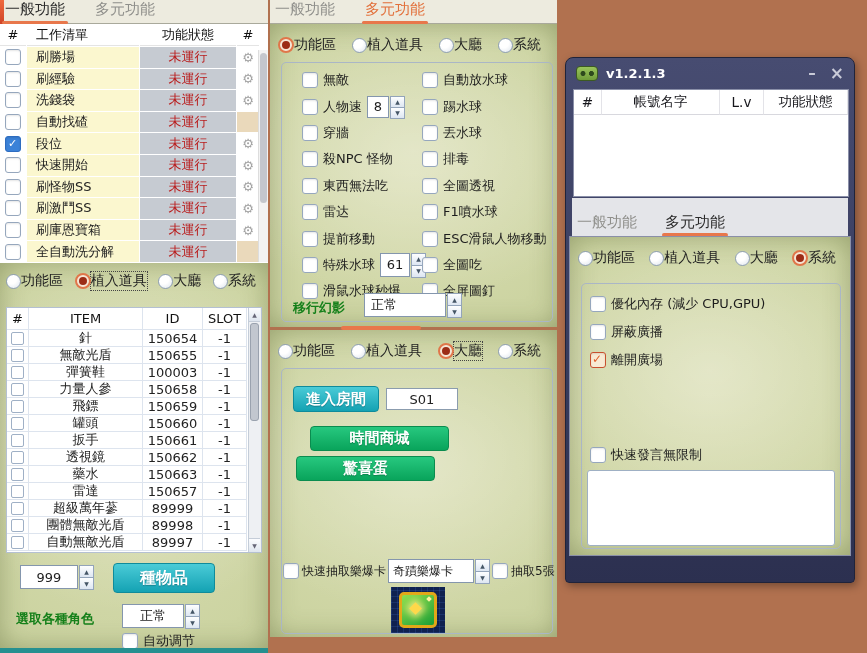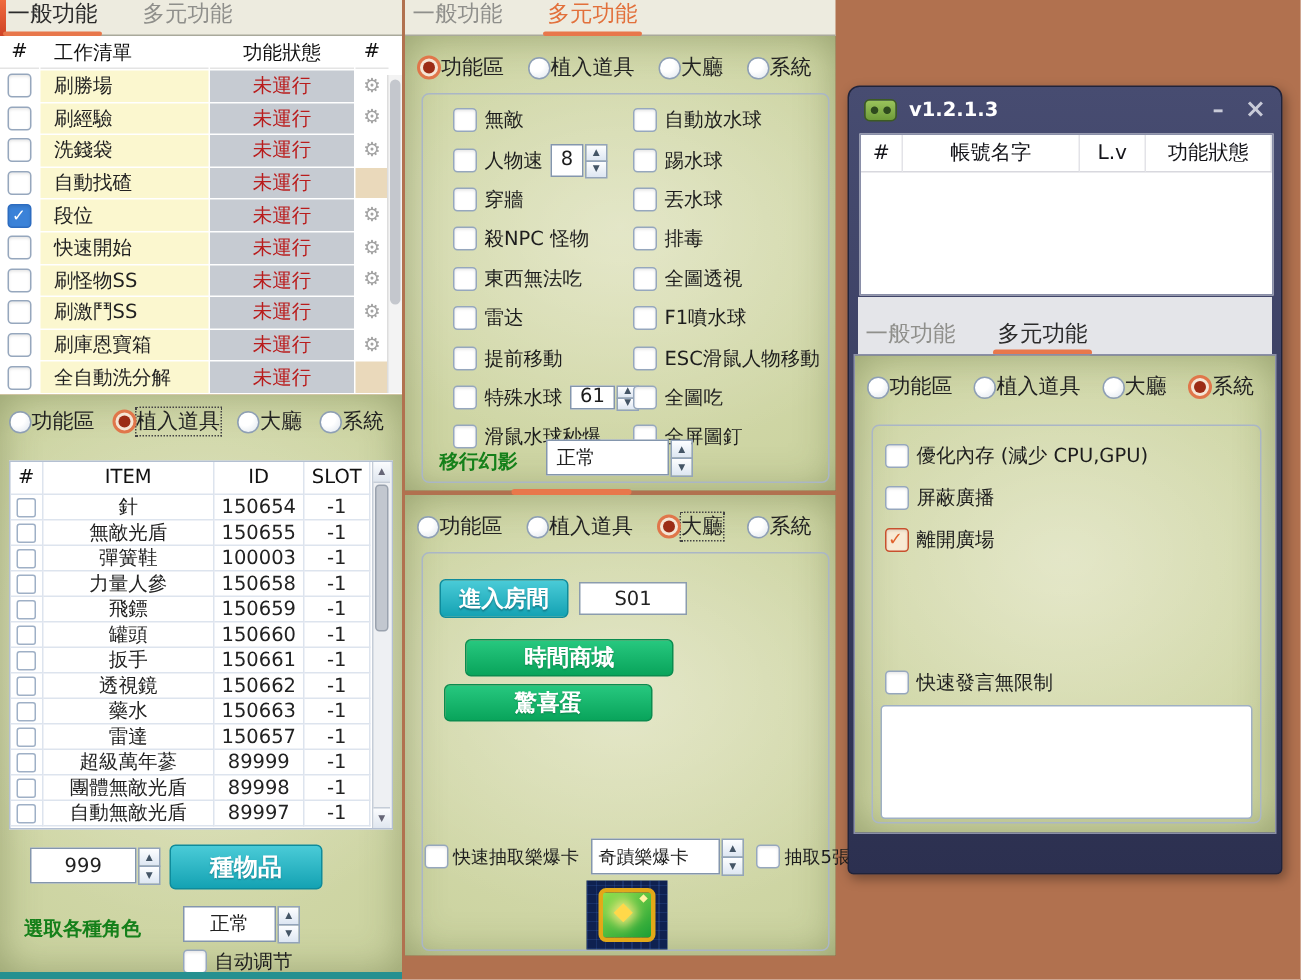--- a/index.html
+++ b/index.html
@@ -65,21 +65,21 @@
   #teal-strip{left:0;top:648px;width:268px;height:5px;background:#259090;}
 
   
   #mid-tabs{left:270px;top:0;width:287px;height:24px;}
   #mid-green1{left:270px;top:24px;width:287px;height:303px;}
   #mid-green2{left:270px;top:330px;width:287px;height:307px;}
   .ccol{position:absolute;display:flex;flex-direction:column;}
   .ccol .chk{height:26.4px;}
   #orange-frag{left:341px;top:326px;width:80px;height:4px;background:#e8774b;border-radius:2px;position:absolute;}
   .roominput{position:absolute;background:#fff;border:1px solid #8b9cae;display:flex;align-items:center;justify-content:center;font-size:13px;box-sizing:border-box;}
-  .lotrow{position:absolute;display:flex;align-items:center;gap:8px;font-size:12px;}
+  .lotrow{position:absolute;display:flex;align-items:center;gap:2px;font-size:12px;}
   .cardicon{position:absolute;background-color:#0f2150;background-image:
       repeating-linear-gradient(90deg,rgba(90,150,255,.14) 0 1px,transparent 1px 6px),
       repeating-linear-gradient(0deg,rgba(90,150,255,.14) 0 1px,transparent 1px 6px);}
   .cardicon .card{position:absolute;left:8px;right:8px;top:5px;bottom:5px;background:linear-gradient(145deg,#8fe04e,#1b9e35);border:3px solid #e2a818;border-radius:5px;}
   .cardicon .card::after{content:"";position:absolute;left:9px;top:9px;width:9px;height:9px;background:#ffd84a;transform:rotate(45deg);box-shadow:0 0 7px 3px rgba(255,235,130,.85);}
   .cardicon .card::before{content:"";position:absolute;right:3px;top:2px;width:4px;height:4px;background:#fff3a0;transform:rotate(45deg);box-shadow:-3px 14px 0 -1px #ffec90;}
 
   
   #rwin{left:565px;top:57px;width:290px;height:526px;background:linear-gradient(#474c71,#2c3050);border:1px solid #20233a;border-radius:8px 8px 4px 4px;box-shadow:2px 3px 8px rgba(0,0,0,.35);box-sizing:border-box;}
   #rtitle{position:absolute;left:0;top:0;right:0;height:30px;display:flex;align-items:center;gap:8px;padding:0 10px;color:#fff;font-weight:bold;font-size:13px;box-sizing:border-box;}
@@ -332,21 +332,21 @@
           <div class="cell">89997</div>
           <div class="cell">-1</div>
         </div>
       <div class="iscroll">
         <div class="iarrow" style="top:0;">▲</div>
         <div class="ithumb" style="top:15px;height:98px;"></div>
         <div class="iarrow" style="bottom:0;border-top:1px solid #c5cdd8;border-bottom:0;">▼</div>
       </div>
     </div>
     <span class="spin abs" style="left:20px;top:302px;">
-      <span class="val" style="width:71px;">999</span>
+      <span class="val" style="width:58px;">999</span>
       <span class="ud">
           <span>▲</span>
           <span>▼</span>
         </span>
     </span>
     <div class="btnT abs" style="left:113px;top:300px;width:102px;height:30px;font-size:16px;">種物品</div>
     <div class="glabel abs" style="left:16px;top:347px;">選取各種角色</div>
     <span class="spin abs" style="left:122px;top:341px;">
       <span class="val" style="width:62px;">正常</span>
       <span class="ud">
@@ -418,21 +418,21 @@
             <span class="box"></span>
             <span>雷达</span>
           </label>
           <label class="chk">
             <span class="box"></span>
             <span>提前移動</span>
           </label>
           <label class="chk">
             <span class="box"></span>
             <span>特殊水球</span>
-            <span class="spin" style="height: 16px;">
+            <span class="spin" style="height: 24px;">
               <span class="val" style="width: 30px;">61</span>
               <span class="ud">
                 <span>▲</span>
                 <span>▼</span>
               </span>
             </span>
           </label>
           <label class="chk">
             <span class="box"></span>
             <span>滑鼠水球秒爆</span>

